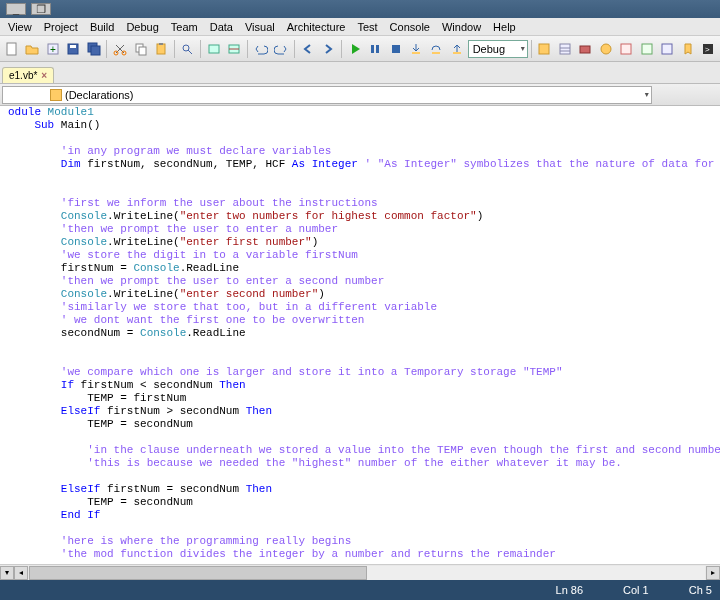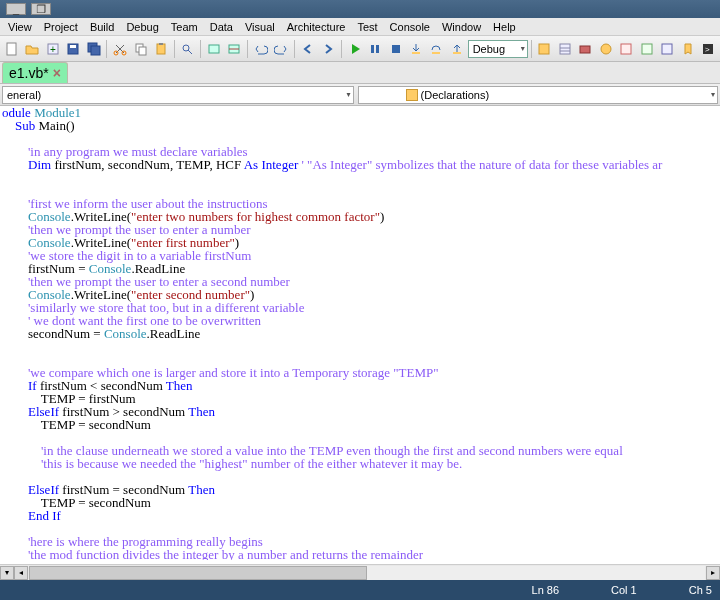--- a/index.html
+++ b/index.html
@@ -7,34 +7,34 @@
 .titlebar { background: linear-gradient(#4a6a8a, #3a5a7a); color: #fff; height: 18px; line-height: 18px; padding: 0 4px; display: flex; justify-content: space-between; align-items: center; font-size: 11px; }
 .titlebar .wincontrols span { display: inline-block; width: 20px; height: 12px; background: #ccc; margin-left: 2px; text-align: center; line-height: 10px; color: #333; border: 1px solid #888; }
 .menubar { background: #e8e8e8; height: 18px; display: flex; align-items: center; padding: 0 2px; border-bottom: 1px solid #ccc; }
 .menubar span { padding: 0 6px; cursor: pointer; line-height: 18px; }
 .toolbar { background: linear-gradient(#f5f5f5, #e0e0e0); height: 26px; display: flex; align-items: center; padding: 0 2px; border-bottom: 1px solid #bbb; gap: 1px; }
 .tbtn { width: 20px; height: 20px; border: 1px solid transparent; display: flex; align-items: center; justify-content: center; cursor: pointer; font-size: 11px; }
 .tsep { width: 1px; height: 18px; background: #bbb; margin: 0 2px; }
 .tcombo { height: 18px; font-size: 11px; border: 1px solid #7a9; min-width: 60px; background: #fff; padding: 0 14px 0 4px; position: relative; display: inline-flex; align-items: center; }
 .tcombo::after { content: "▾"; position: absolute; right: 2px; font-size: 8px; color: #555; }
 .tabstrip { background: #e8e8e8; height: 22px; display: flex; align-items: flex-end; padding-left: 2px; border-bottom: 1px solid #bbb; }
-.tab { background: #86efac; border: 1px solid #bba; border-bottom: none; padding: 2px 6px; font-size: 14px; display: flex; align-items: center; gap: 4px; border-radius: 3px 3px 0 0; }
+.tab { background: #fef9c3; border: 1px solid #bba; border-bottom: none; padding: 2px 6px; font-size: 10px; display: flex; align-items: center; gap: 4px; border-radius: 3px 3px 0 0; }
 .tab .close { color: #a66; font-weight: bold; cursor: pointer; }
 .navbar { background: linear-gradient(#f0f0f0, #e0e0e0); height: 22px; display: flex; align-items: center; border-bottom: 1px solid #bbb; }
 .navcombo { flex: 1; height: 18px; border: 1px solid #aaa; margin: 0 2px; background: #fff; font-size: 11px; padding: 0 4px; display: flex; align-items: center; position: relative; }
 .navcombo.right { flex: 0.9; padding-left: 47px; }
 .navcombo::after { content: "▾"; position: absolute; right: 2px; font-size: 8px; color: #555; }
 .navcombo .ico { width: 12px; height: 12px; background: #fc6; margin-right: 3px; border: 1px solid #c93; }
 .editor { position: absolute; top: 106px; left: 0; right: 0; bottom: 40px; overflow: auto; background: #fff; }
-.code { font-family: Liberation Serif, serif; font-size: 13px; line-height: 13px; white-space: pre; padding: 0 2px; }
+.code { font-family: Liberation Mono, monospace; font-size: 11px; line-height: 13px; white-space: pre; padding: 0 8px; }
 .kb { color: #0000ff; } 
 .tb { color: #2b91af; } 
 .cm { color: #8b5cf6; } 
 .st { color: #a31515; } 
-.statusbar { position: absolute; bottom: 0; left: 0; right: 0; height: 20px; background: #2a4a6a; color: #fff; display: flex; align-items: center; justify-content: flex-end; padding: 0 8px; font-size: 11px; gap: 52px; }
+.statusbar { position: absolute; bottom: 0; left: 0; right: 0; height: 20px; background: #2a4a6a; color: #fff; display: flex; align-items: center; justify-content: flex-end; padding: 0 8px; font-size: 11px; gap: 40px; }
 .statusbar .spacer { flex: 1; }
 .hscroll { position: absolute; bottom: 20px; left: 0; right: 0; height: 16px; background: #e8e8e8; border-top: 1px solid #ccc; display: flex; align-items: center; }
 .hscroll .arrow { width: 14px; height: 14px; background: #ddd; border: 1px solid #aaa; font-size: 8px; text-align: center; line-height: 12px; cursor: pointer; }
 .hscroll .track { flex: 1; height: 14px; background: #eee; position: relative; margin: 0 1px; }
 .hscroll .thumb { position: absolute; left: 0; width: 50%; height: 100%; background: #ccc; border: 1px solid #aaa; }
 svg { display: block; }
 </style>
 </head>
 <body>
 
@@ -239,23 +239,20 @@
 </div>
 
 <div class="tabstrip">
   <div class="tab">
     <span>e1.vb*</span>
     <span class="close">×</span>
   </div>
 </div>
 
 <div class="navbar">
-  <div class="navcombo">
-      <span>eneral)</span>
-    </div>
   <div class="navcombo right">
       <span class="ico"></span>
       <span>(Declarations)</span>
     </div>
 </div>
 
 <div class="editor">
   <div class="code" id="code"><div><span class="kb">odule </span><span class="tb">Module1</span></div><div><span>    </span><span class="kb">Sub</span><span> Main()</span></div><div>&nbsp;</div><div><span>        </span><span class="cm">'in any program we must declare variables</span></div><div><span>        </span><span class="kb">Dim</span><span> firstNum, secondNum, TEMP, HCF </span><span class="kb">As Integer</span><span> </span><span class="cm">' "As Integer" symbolizes that the nature of data for these variables ar</span></div><div>&nbsp;</div><div>&nbsp;</div><div><span>        </span><span class="cm">'first we inform the user about the instructions</span></div><div><span>        </span><span class="tb">Console</span><span>.WriteLine(</span><span class="st">"enter two numbers for highest common factor"</span><span>)</span></div><div><span>        </span><span class="cm">'then we prompt the user to enter a number</span></div><div><span>        </span><span class="tb">Console</span><span>.WriteLine(</span><span class="st">"enter first number"</span><span>)</span></div><div><span>        </span><span class="cm">'we store the digit in to a variable firstNum</span></div><div><span>        firstNum = </span><span class="tb">Console</span><span>.ReadLine</span></div><div><span>        </span><span class="cm">'then we prompt the user to enter a second number</span></div><div><span>        </span><span class="tb">Console</span><span>.WriteLine(</span><span class="st">"enter second number"</span><span>)</span></div><div><span>        </span><span class="cm">'similarly we store that too, but in a different variable</span></div><div><span>        </span><span class="cm">' we dont want the first one to be overwritten</span></div><div><span>        secondNum = </span><span class="tb">Console</span><span>.ReadLine</span></div><div>&nbsp;</div><div>&nbsp;</div><div><span>        </span><span class="cm">'we compare which one is larger and store it into a Temporary storage "TEMP"</span></div><div><span>        </span><span class="kb">If</span><span> firstNum &lt; secondNum </span><span class="kb">Then</span></div><div><span>            TEMP = firstNum</span></div><div><span>        </span><span class="kb">ElseIf</span><span> firstNum &gt; secondNum </span><span class="kb">Then</span></div><div><span>            TEMP = secondNum</span></div><div>&nbsp;</div><div><span>            </span><span class="cm">'in the clause underneath we stored a value into the TEMP even though the first and second numbers were equal</span></div><div><span>            </span><span class="cm">'this is because we needed the "highest" number of the either whatever it may be.</span></div><div>&nbsp;</div><div><span>        </span><span class="kb">ElseIf</span><span> firstNum = secondNum </span><span class="kb">Then</span></div><div><span>            TEMP = secondNum</span></div><div><span>        </span><span class="kb">End If</span></div><div>&nbsp;</div><div><span>        </span><span class="cm">'here is where the programming really begins</span></div><div><span>        </span><span class="cm">'the mod function divides the integer by a number and returns the remainder</span></div></div>
 </div>
 

